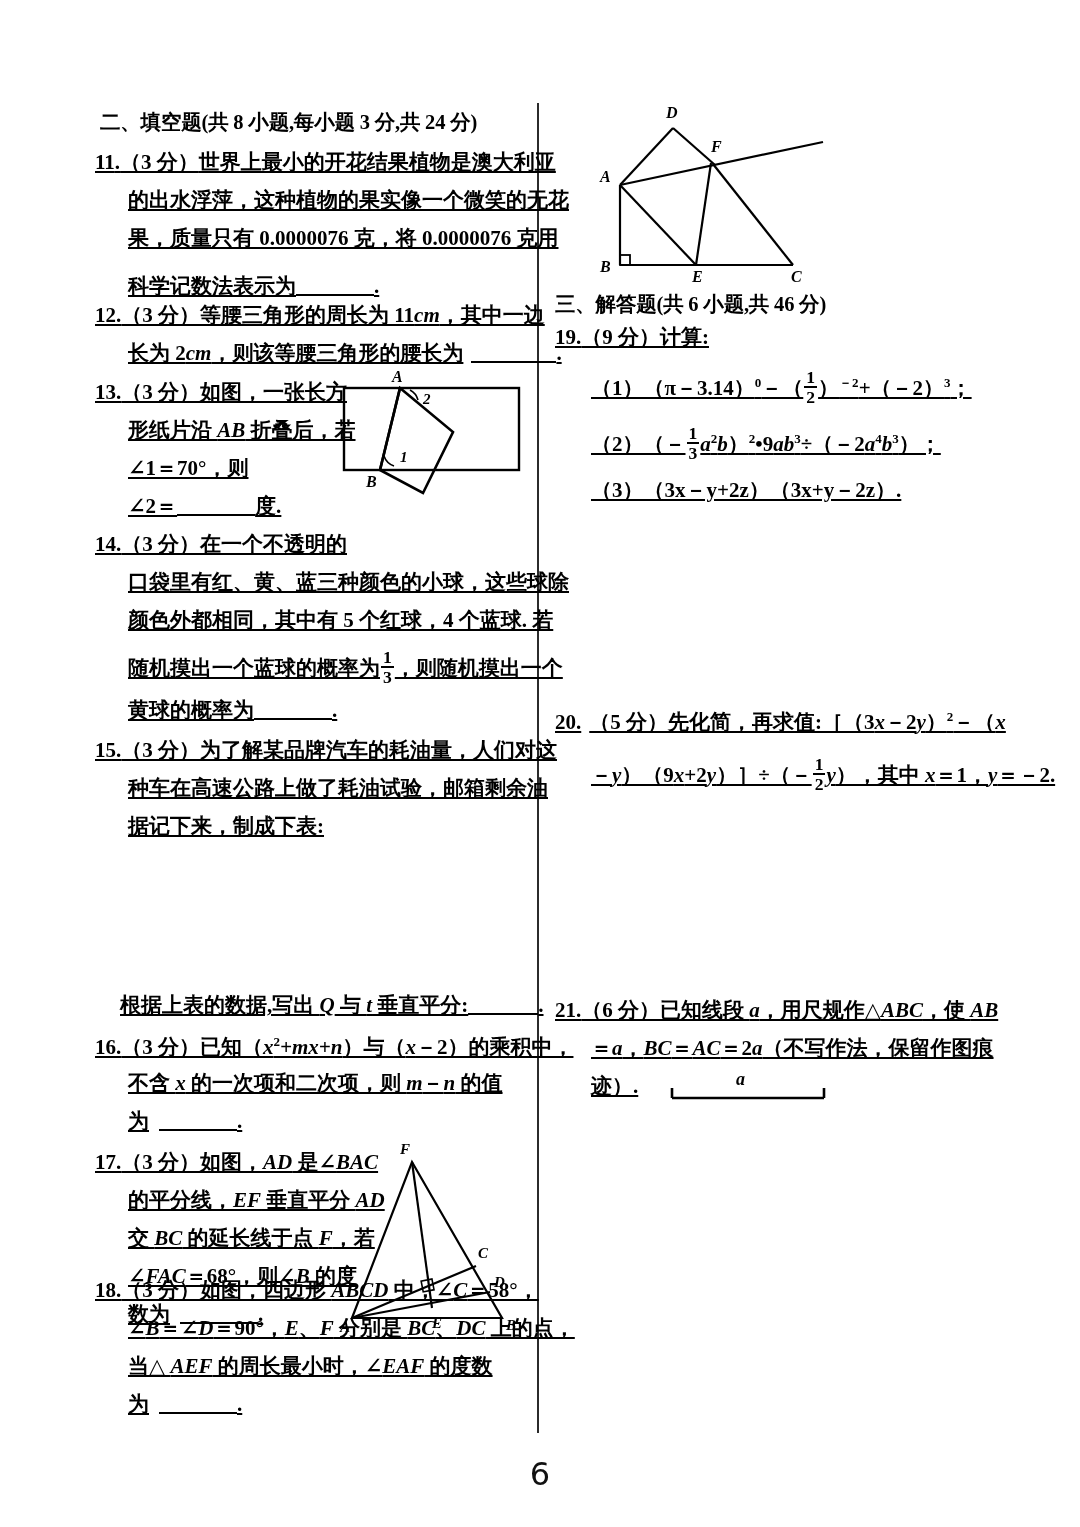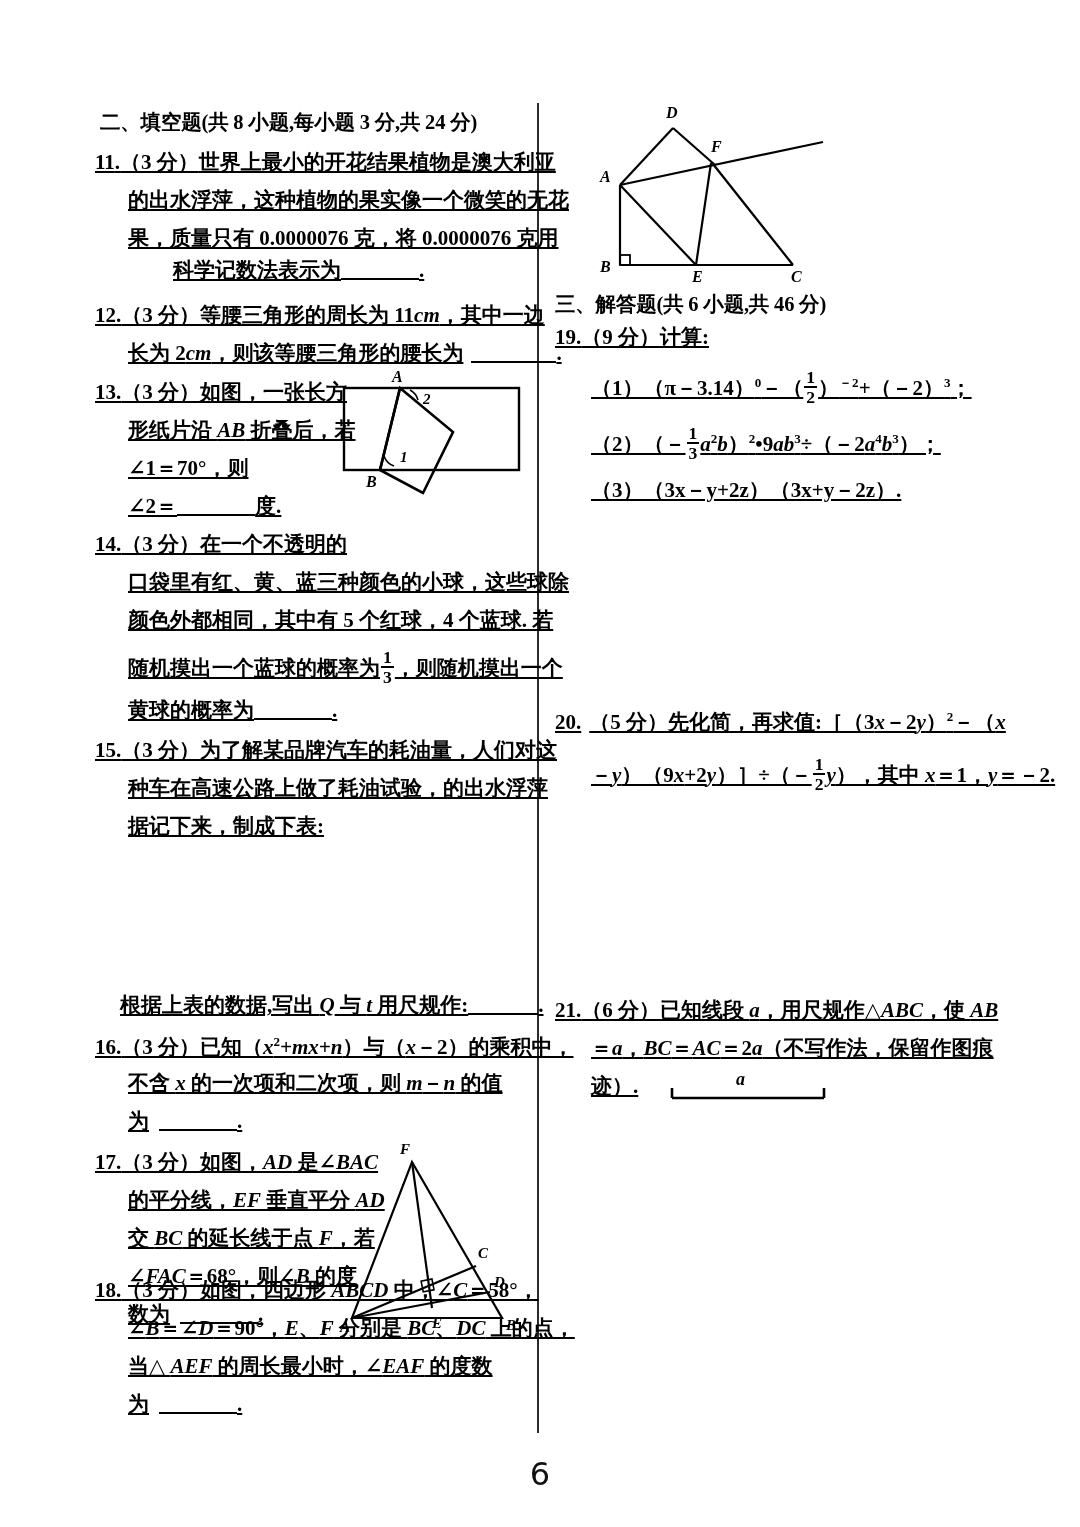--- a/index.html
+++ b/index.html
@@ -116,21 +116,21 @@
   <div class="col col-left">
 
     <div class="sec-head" style="position:absolute;top:108px;left:5px;text-align:right;">二、填空题(共 8 小题,每小题 3 分,共 24 分)</div>
 
     <div class="q">
       <div class="ln" style="position:absolute;top:152px;left:0;">
         <span>11</span><span>.</span><span>（3 分）</span><span>世界上最小的开花结果植物是澳大利亚</span>
       </div>
       <div class="ln" style="position:absolute;top:190px;left:33px;">的出水浮萍，这种植物的果实像一个微笑的无花</div>
       <div class="ln" style="position:absolute;top:228px;left:33px;">果，质量只有 0.0000076 克，将 0.0000076 克用</div>
-      <div class="ln" style="position:absolute;top:260px;left:33px;margin-left:45px;">
+      <div class="ln" style="position:absolute;top:276px;left:33px;">
         <span>科学记数法表示为</span><span class="blank w78"></span><span>.</span>
       </div>
     </div>
 
     <div class="q">
       <div class="ln" style="position:absolute;top:305px;left:0;">
         <span>12</span><span>.</span><span>（3 分）</span><span>等腰三角形的周长为 11</span><i>cm</i><span>，其中一边</span>
       </div>
       <div class="ln" style="position:absolute;top:343px;left:33px;text-align:center;">
         <span>长为 2</span><i>cm</i><span>，则该等腰三角形的腰长为</span><span class="blank w85" style="margin-left:8px;"></span><span>.</span>
@@ -175,32 +175,32 @@
       </div>
       <div class="ln" style="position:absolute;top:700px;left:33px;">
         <span>黄球的概率为</span><span class="blank w78"></span><span>.</span>
       </div>
     </div>
 
     <div class="q">
       <div class="ln" style="position:absolute;top:740px;left:0;">
         <span>15</span><span>.</span><span>（3 分）</span><span>为了解某品牌汽车的耗油量，人们对这</span>
       </div>
-      <div class="ln" style="position:absolute;top:778px;left:33px;">种车在高速公路上做了耗油试验，的出水浮萍</div>
+      <div class="ln" style="position:absolute;top:778px;left:33px;">种车在高速公路上做了耗油试验，邮箱剩余油</div>
       <div class="ln" style="position:absolute;top:816px;left:33px;">据记下来，制成下表:</div>
 
       <div style="position:absolute;top:848px;left:0;">
         <table class="t15">
           <tbody>
         </tbody>
           </table>
       </div>
 
       <div class="ln" style="position:absolute;top:995px;left:25px;">
-        <span>根据上表的数据,写出 </span><i>Q</i><span> 与 </span><i>t</i><span> 用尺规作:</span><span class="blank w70"></span><span>.</span>
+        <span>根据上表的数据,写出 </span><i>Q</i><span> 与 </span><i>t</i><span> 垂直平分:</span><span class="blank w70"></span><span>.</span>
       </div>
     </div>
 
     <div class="q">
       <div class="ln" style="position:absolute;top:1035px;left:0;">
         <span>16</span><span>.</span><span>（3 分）</span><span>已知（</span><i>x</i><sup>2</sup><i>+mx+n</i><span>）与（</span><i>x</i><span>－2）的乘积中，</span>
       </div>
       <div class="ln" style="position:absolute;top:1073px;left:33px;">
         <span>不含 </span><i>x</i><span> 的一次项和二次项，则 </span><i>m</i><span>－</span><i>n</i><span> 的值</span>
       </div>

